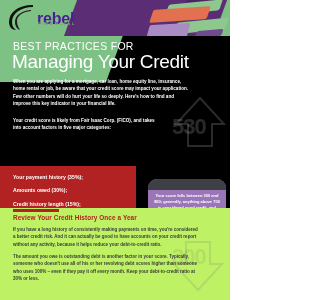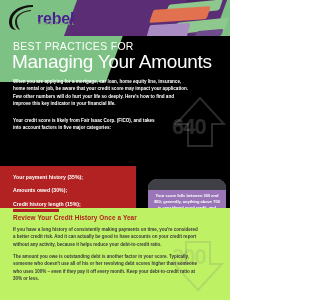--- a/index.html
+++ b/index.html
@@ -89,30 +89,30 @@
       </svg>
       <div class="logo-word">rebel</div>
       <div class="logo-sub">FINANCIAL</div>
     </div>
   </div>
 
   <div class="purple">
     <div class="purple-diag"></div>
 
     <div class="kicker">BEST PRACTICES FOR</div>
-    <div class="headline">Managing Your Amounts</div>
+    <div class="headline">Managing Your Credit</div>
 
     <div class="intro">When you are applying for a mortgage, car loan, home equity line, insurance, home rental or job, be aware that your credit score may impact your application. Few other numbers will do hurt your life so deeply. Here's how to find and improve this key indicator in your financial life.</div>
     <div class="lede">Your credit score is likely from Fair Isaac Corp. (FICO), and takes into account factors in five major categories:</div>
 
     <div class="wm850">
       <svg class="arrow" viewBox="0 0 52 56">
         <path d="M26 4 L50 30 L38 30 L38 52 L14 52 L14 30 L2 30 Z" fill="none" stroke="rgba(255,255,255,.17)" stroke-width="2"></path>
       </svg>
-      <div class="num">640</div>
+      <div class="num">530</div>
     </div>
 
     <div class="redbox">
       <div class="row">Your payment history (35%);</div>
       <div class="row">Amounts owed (30%);</div>
       <div class="row">Credit history length (15%);</div>
 
     </div>
 
     <div class="callout">

